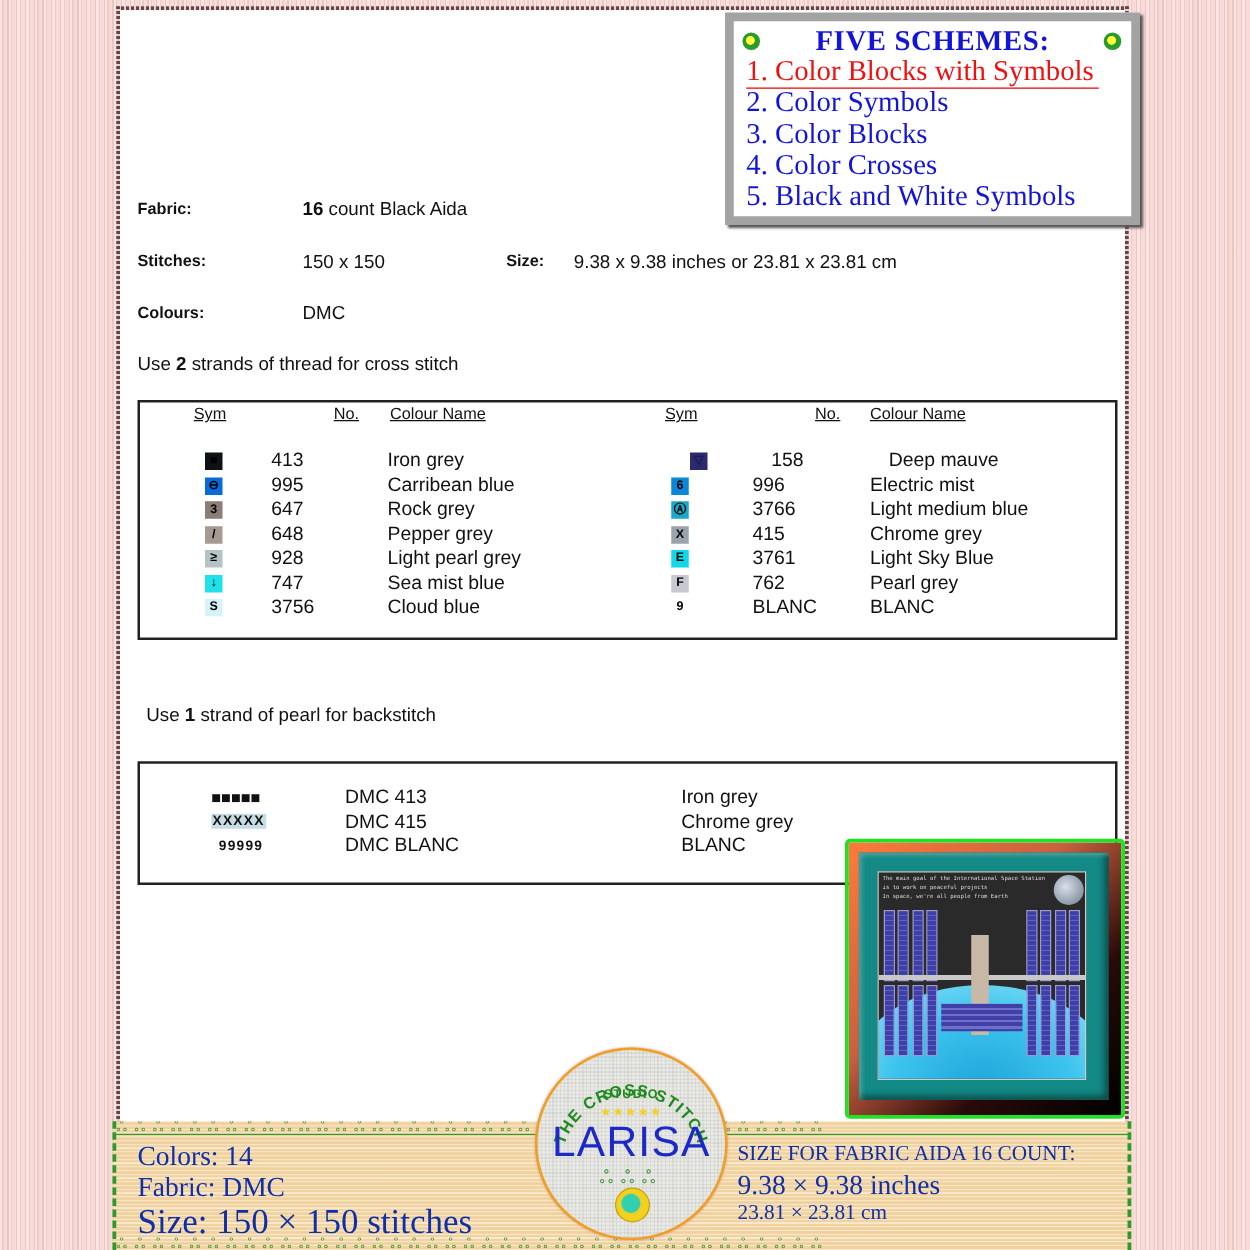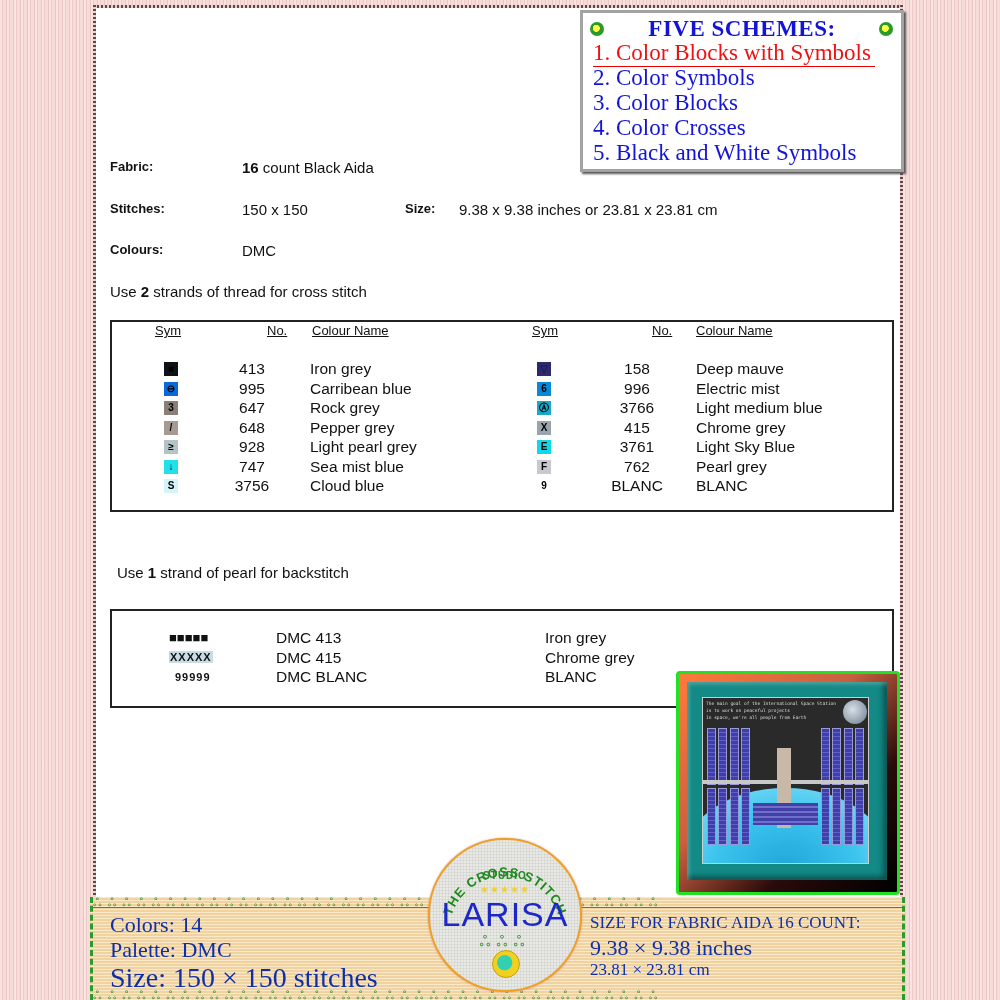--- a/index.html
+++ b/index.html
@@ -23,21 +23,21 @@
   .stitch-left { left: 93px; top: 5px; width: 3px; height: 893px;
     background-image: repeating-linear-gradient(180deg, #6a4444 0 2px, #e8d0d0 2px 4px); }
   .stitch-right { left: 900px; top: 5px; width: 3px; height: 893px;
     background-image: repeating-linear-gradient(180deg, #6a4444 0 2px, #e8d0d0 2px 4px); }
   .stitch-top { left: 93px; top: 5px; width: 810px; height: 3px;
     background-image: repeating-linear-gradient(90deg, #6a4444 0 2px, #e8d0d0 2px 4px); }
 
   
   .schemes {
     position: absolute; left: 580px; top: 10px; width: 318px; height: 156px;
-    background: #fff; border: 3px solid #a3a3a3;
+    background: #fff; border: 7px solid #a3a3a3;
     box-shadow: 2px 2px 2px #555;
     font-family: "Liberation Serif", serif;
   }
   .schemes .title {
     position: absolute; left: 0; right: 0; top: 3px; text-align: center;
     font-weight: bold; font-size: 23px; color: #1414d8; letter-spacing: 0.5px;
   }
   .schemes .dot {
     position: absolute; top: 9px; width: 14px; height: 14px; border-radius: 50%;
     background: radial-gradient(circle at 45% 45%, #ffff40 0 30%, #2a9a2a 35% 70%, #0a5a0a 75%);
@@ -58,21 +58,21 @@
   .table-box {
     position: absolute; left: 110px; top: 320px; width: 780px; height: 188px;
     border: 2px solid #222; background: #fff;
   }
   .th { position: absolute; top: 1px; font-size: 13px; text-decoration: underline; color: #111; }
   .row { position: absolute; height: 19px; font-size: 15.5px; color: #111; }
   .sym {
     position: absolute; width: 14px; height: 14px; top: 2px;
     font-size: 10px; font-weight: bold; line-height: 14px; text-align: center; color: #000;
   }
-  .num { position: absolute; text-align: center; width: 70px; }
+  .num { position: absolute; text-align: left; width: 70px; }
   .cname { position: absolute; white-space: nowrap; }
 
   
   .bs-title { position: absolute; left: 117px; top: 564px; font-size: 15px; color: #111; }
   .bs-box {
     position: absolute; left: 110px; top: 609px; width: 780px; height: 95px;
     border: 2px solid #222; background: #fff;
   }
   .bs-row { position: absolute; font-size: 15.5px; color: #111; white-space: nowrap; }
   .bs-sym { position: absolute; font-weight: bold; font-size: 11px; letter-spacing: 1px; }
@@ -206,21 +206,21 @@
     <div class="row" style="top: 135.5px; left: 0px; width: 100%;">
       <span class="sym" style="left: 52px; background: rgb(32, 224, 234); color: rgb(0, 0, 0);">↓</span>
       <span class="num" style="left: 105px;">747</span>
       <span class="cname" style="left: 198px;">Sea mist blue</span>
     </div>
     <div class="row" style="top: 155px; left: 0px; width: 100%;">
       <span class="sym" style="left: 52px; background: rgb(212, 244, 250); color: rgb(0, 0, 0);">S</span>
       <span class="num" style="left: 105px;">3756</span>
       <span class="cname" style="left: 198px;">Cloud blue</span>
     </div>
-    <div class="row" style="top: 38px; left: 0px; width: 100%; padding-left: 44px;">
+    <div class="row" style="top: 38px; left: 15px; width: 100%; padding-left: 44px;">
       <span class="sym" style="left: 425px; background: rgb(44, 42, 108); color: rgb(26, 26, 90);">▽</span>
       <span class="num" style="left: 490px;">158</span>
       <span class="cname" style="left: 584px;">Deep mauve</span>
     </div>
     <div class="row" style="top: 57.5px; left: 0px; width: 100%;">
       <span class="sym" style="left: 425px; background: rgb(10, 136, 216); color: rgb(0, 0, 0);">6</span>
       <span class="num" style="left: 490px;">996</span>
       <span class="cname" style="left: 584px;">Electric mist</span>
     </div>
     <div class="row" style="top: 77px; left: 0px; width: 100%;">
@@ -296,21 +296,21 @@
     <div class="truss"></div>
     <div class="module"></div>
     <div style="position:absolute;left:50px;top:105px;width:65px;height:22px;background:repeating-linear-gradient(180deg,#4040a8 0 3px,#7070c8 3px 5px)"></div>
   </div>
 </div>
 
 <div class="strip">
   <div class="border-top">ஃஃஃஃஃஃஃஃஃஃஃஃஃஃஃஃஃஃஃஃஃஃஃஃஃஃஃஃஃஃஃஃஃஃஃஃஃஃஃ</div>
   <div class="border-bottom">ஃஃஃஃஃஃஃஃஃஃஃஃஃஃஃஃஃஃஃஃஃஃஃஃஃஃஃஃஃஃஃஃஃஃஃஃஃஃஃ</div>
   <div class="info" style="left:17px;top:15px;font-size:22px">Colors: 14</div>
-  <div class="info" style="left:17px;top:40px;font-size:22px">Palette: DMC</div>
+  <div class="info" style="left:17px;top:40px;font-size:22px">Fabric: DMC</div>
   <div class="info" style="left:17px;top:65px;font-size:28px">Size: 150 × 150 stitches</div>
   <div class="info" style="left:497px;top:16px;font-size:17px">SIZE FOR FABRIC AIDA 16 COUNT:</div>
   <div class="info" style="left:497px;top:38px;font-size:22px">9.38 × 9.38 inches</div>
   <div class="info" style="left:497px;top:63px;font-size:17px">23.81 × 23.81 cm</div>
 </div>
 
 <div class="logo">
   <svg class="arc" viewBox="0 0 150 150">
     <defs>
         <path id="arcp" d="M 20 82 A 56 56 0 0 1 130 82"></path>

